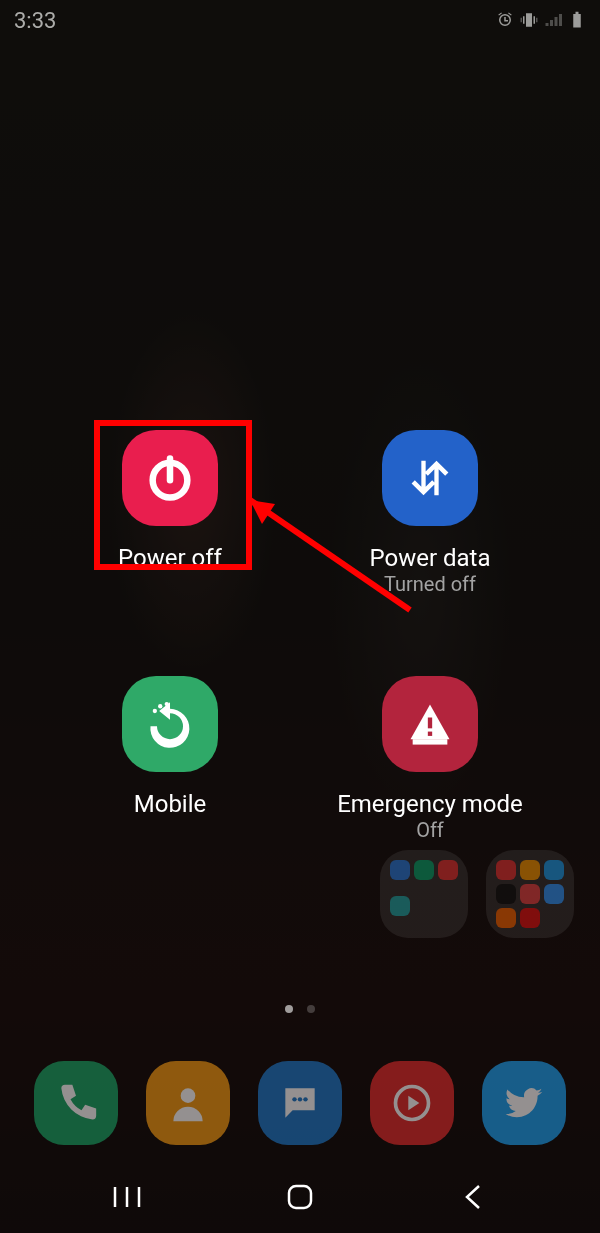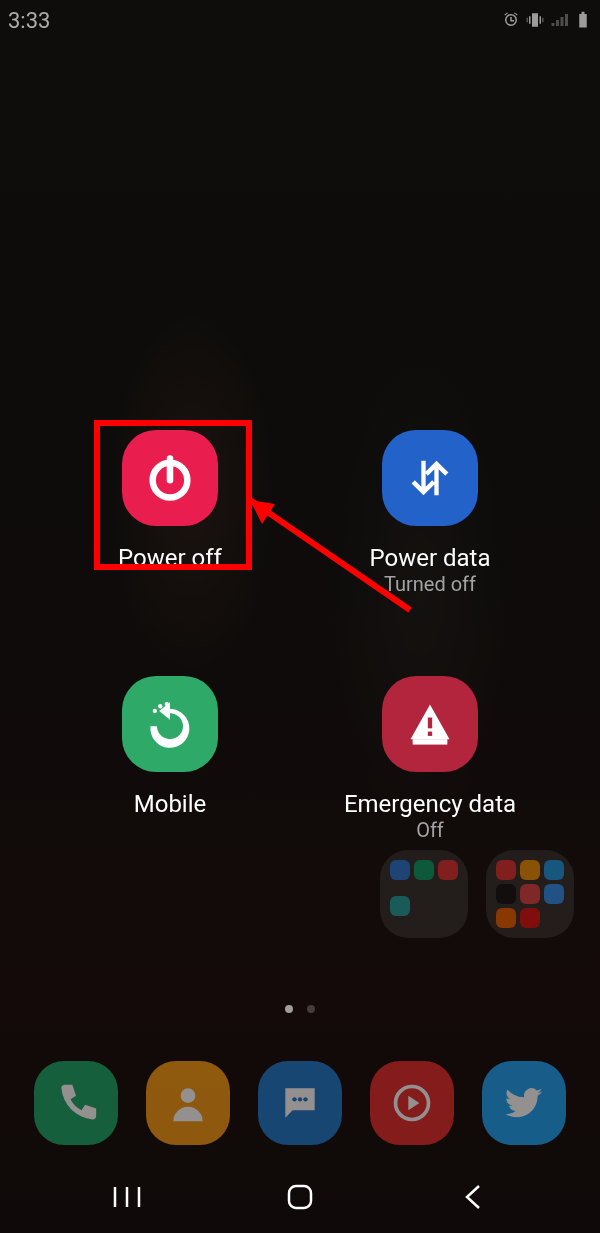--- a/index.html
+++ b/index.html
@@ -17,21 +17,21 @@
   }
   .overlay {
     position: absolute; inset: 0;
     background: rgba(10,10,10,0.55);
   }
 
   
   .status-bar {
     position: absolute; top: 0; left: 0; right: 0; height: 40px;
     display: flex; align-items: center; justify-content: space-between;
-    padding: 0 8px; color: #c8c8c6; font-size: 22px; font-weight: 400;
+    padding: 0 14px; color: #c8c8c6; font-size: 22px; font-weight: 400;
     opacity: 0.85;
   }
   .status-right { display: flex; gap: 6px; align-items: center; }
   .status-right svg { width: 18px; height: 18px; fill: #c8c8c6; opacity: 0.9; }
 
   
   .power-menu {
     position: absolute; top: 430px; left: 0; right: 0;
     display: grid; grid-template-columns: 1fr 1fr;
     row-gap: 80px; column-gap: 0;
@@ -155,21 +155,21 @@
 
   <div class="power-item">
     <div class="power-icon ic-emerg">
       <svg viewBox="0 0 24 24">
           <path d="M12 3l9 16H3z" fill="#fff"></path>
           <rect x="11" y="9" width="2" height="5" fill="#b3243d"></rect>
           <rect x="11" y="15.5" width="2" height="2" fill="#b3243d"></rect>
           <rect x="4" y="19" width="16" height="2.5" fill="#fff"></rect>
         </svg>
     </div>
-    <div class="power-label">Emergency data</div>
+    <div class="power-label">Emergency mode</div>
     <div class="power-sub">Off</div>
   </div>
 
 </div>
 
 <div class="highlight-box"></div>
 <svg class="arrow" width="220" height="160">
   <line x1="190" y1="130" x2="30" y2="20"></line>
   <polygon points="30,20 55,24 42,44"></polygon>
 </svg>

